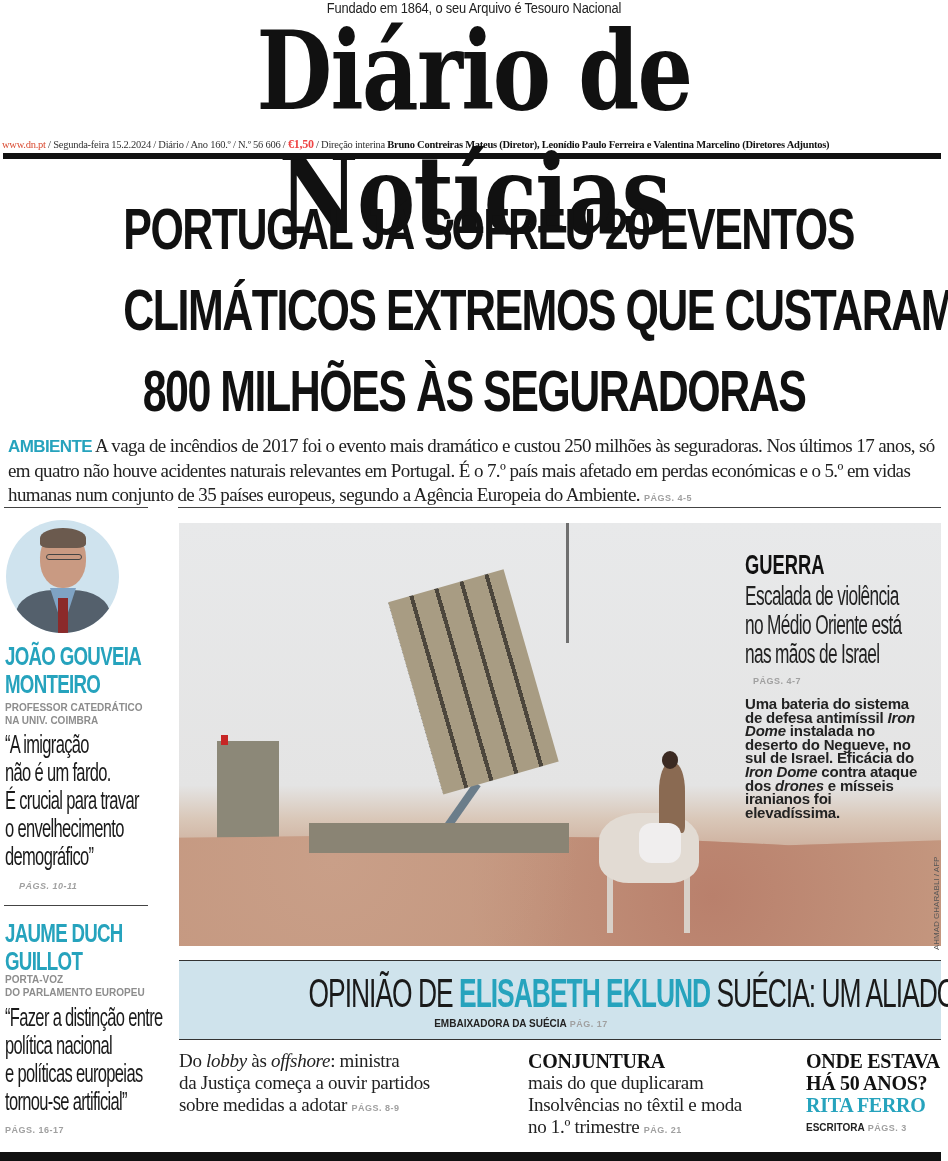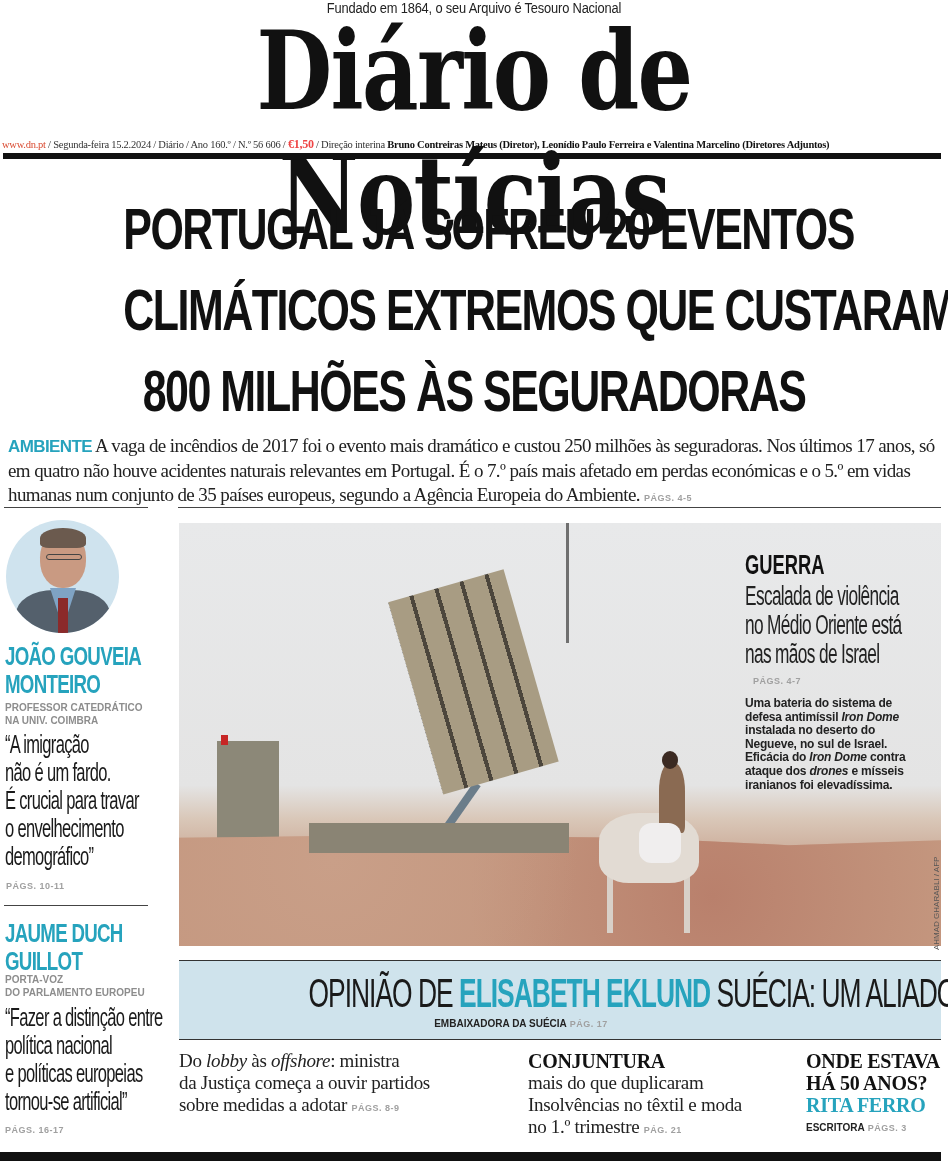--- a/index.html
+++ b/index.html
@@ -53,21 +53,21 @@
   .donkey { position: absolute; left: 420px; top: 290px; width: 100px; height: 70px; background: #e2dbd3; border-radius: 40% 40% 30% 30%; }
   .donkey-leg { position: absolute; width: 6px; height: 60px; background: #d8d0c8; top: 350px; }
   .rider { position: absolute; left: 480px; top: 240px; width: 26px; height: 70px; background: #8a6a52; border-radius: 40% 40% 10% 10%; }
   .rider-head { position: absolute; left: 483px; top: 228px; width: 16px; height: 18px; background: #3b2a22; border-radius: 50%; }
   .sack { position: absolute; left: 460px; top: 300px; width: 42px; height: 40px; background: #f0eeee; border-radius: 30%; }
 
   .war { position: absolute; left: 745px; top: 550px; width: 190px; }
   .war-kicker { font-family: "Liberation Sans", sans-serif; font-weight: bold; font-size: 27px; line-height: 30px; color: #111; transform: scaleX(0.68); transform-origin: left top; white-space: nowrap; }
   .war-title { margin-top: 2px; font-family: "Liberation Sans", sans-serif; font-size: 27px; line-height: 29px; color: #222; letter-spacing: -1px; transform: scaleX(0.64); transform-origin: left top; white-space: nowrap; }
   .war-pags { position: absolute; top: 126px; left: 8px; }
-  .war-caption { position: absolute; top: 147px; left: 0; width: 180px; font-family: "Liberation Sans", sans-serif; font-weight: bold; font-size: 12px; line-height: 13.6px; color: #222; letter-spacing: -0.2px; }
+  .war-caption { position: absolute; top: 147px; left: 0; width: 180px; font-family: "Liberation Sans", sans-serif; font-weight: bold; font-size: 15px; line-height: 13.6px; color: #222; letter-spacing: -0.2px; }
 
   .credit { position: absolute; left: 932px; top: 950px; font-family: "Liberation Sans", sans-serif; font-size: 8px; color: #555; transform: rotate(-90deg); transform-origin: left top; white-space: nowrap; }
 
   
   .opinion { position: absolute; top: 960px; left: 179px; width: 762px; height: 80px; background: #cfe3ec; border-top: 1.5px solid #333; border-bottom: 1.5px solid #333; }
   .opinion-line { position: absolute; top: 10px; left: 0; width: 762px; text-align: center; font-family: "Liberation Sans", sans-serif; font-size: 40px; line-height: 44px; color: #1a1a1a; letter-spacing: -1.5px; transform: scaleX(0.66); transform-origin: center top; white-space: nowrap; }
   .opinion-line .author { color: #26a3bd; font-weight: bold; }
   .opinion-sub { position: absolute; top: 57px; left: 0; width: 684px; text-align: center; font-family: "Liberation Sans", sans-serif; font-weight: bold; font-size: 10px; color: #222; }
 
   
@@ -116,21 +116,21 @@
   <div>PROFESSOR CATEDRÁTICO</div>
   <div>NA UNIV. COIMBRA</div>
 </div>
 <div class="quote" style="top:730px;">
   <div>“A imigração</div>
   <div>não é um fardo.</div>
   <div>É crucial para travar</div>
   <div>o envelhecimento</div>
   <div>demográfico”</div>
 </div>
-<div class="pags" style="position:absolute;top:881px;left:6px;">PÁGS. 10-11</div>
+<div class="pags" style="position:absolute;top:881px;left:19px;font-style:italic;">PÁGS. 10-11</div>
 <div class="rule" style="top:905px;left:4px;width:144px;"></div>
 
 <div class="person-name" style="top:919px;">
   <div>JAUME DUCH</div>
   <div>GUILLOT</div>
 </div>
 <div class="person-role" style="top:973px;">
   <div>PORTA-VOZ</div>
   <div>DO PARLAMENTO EUROPEU</div>
 </div>

